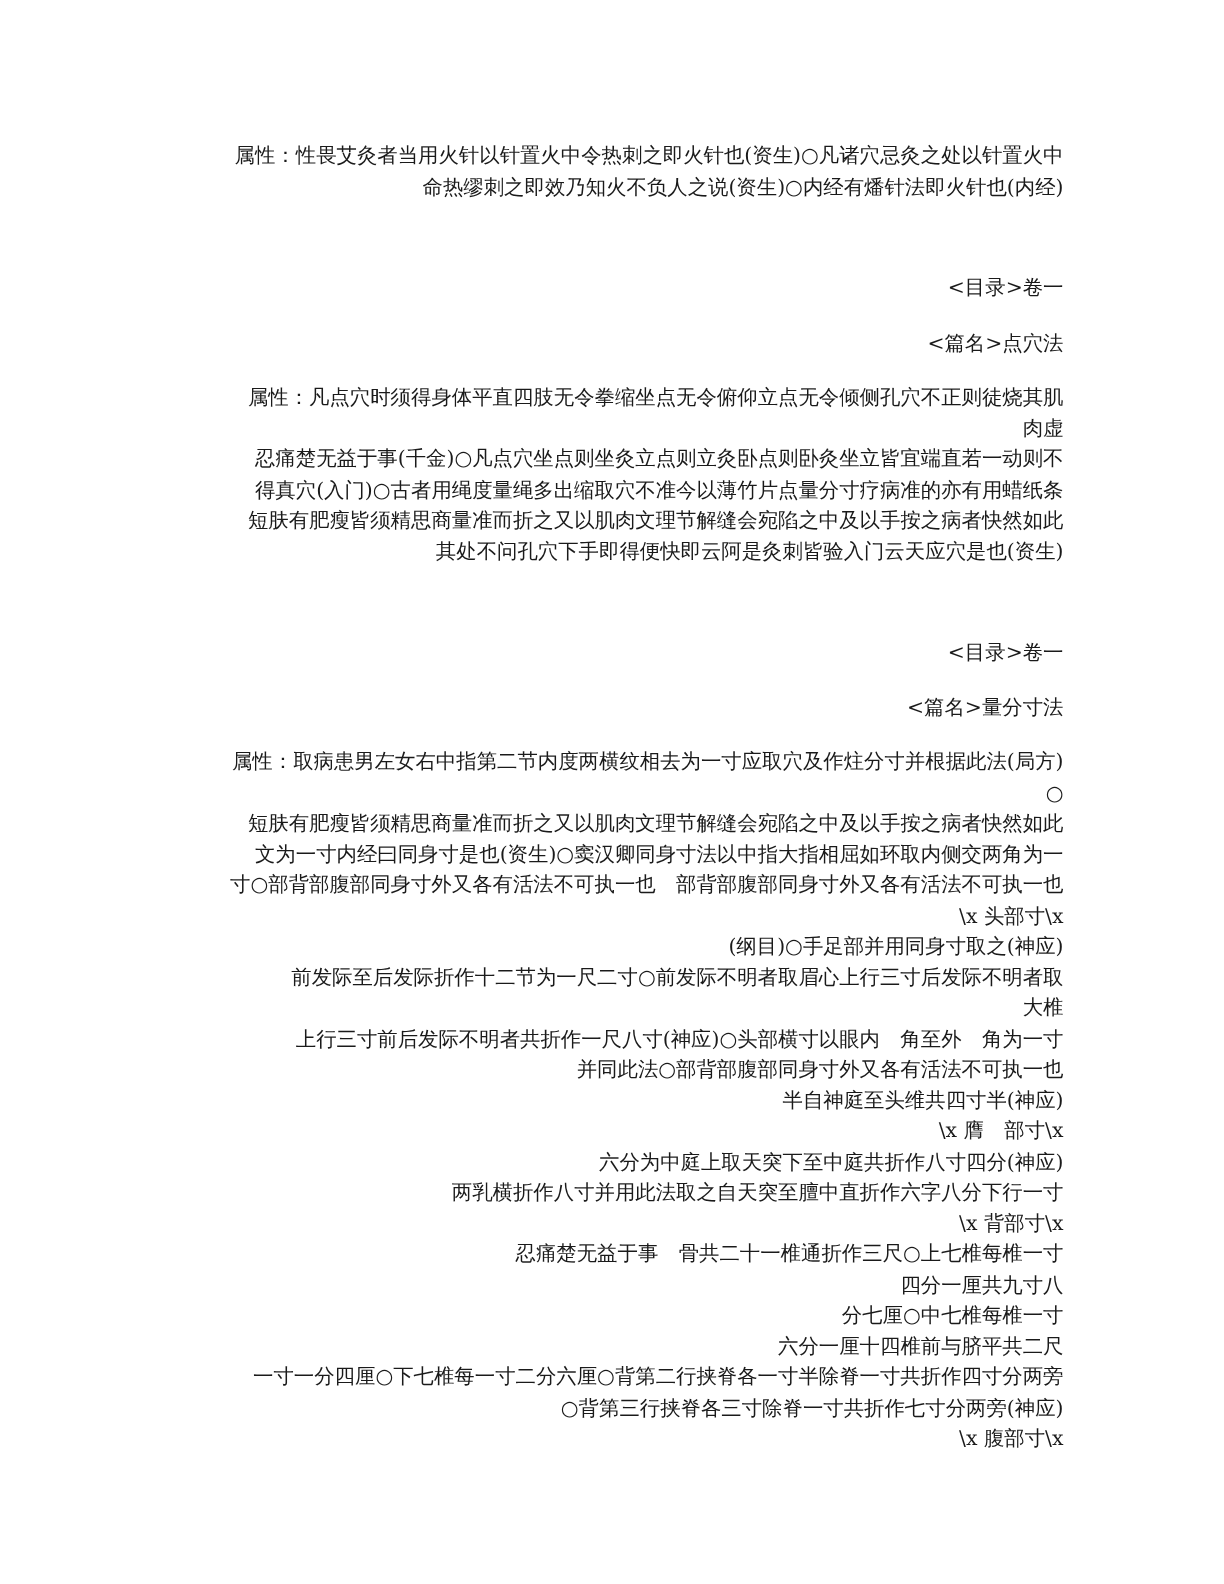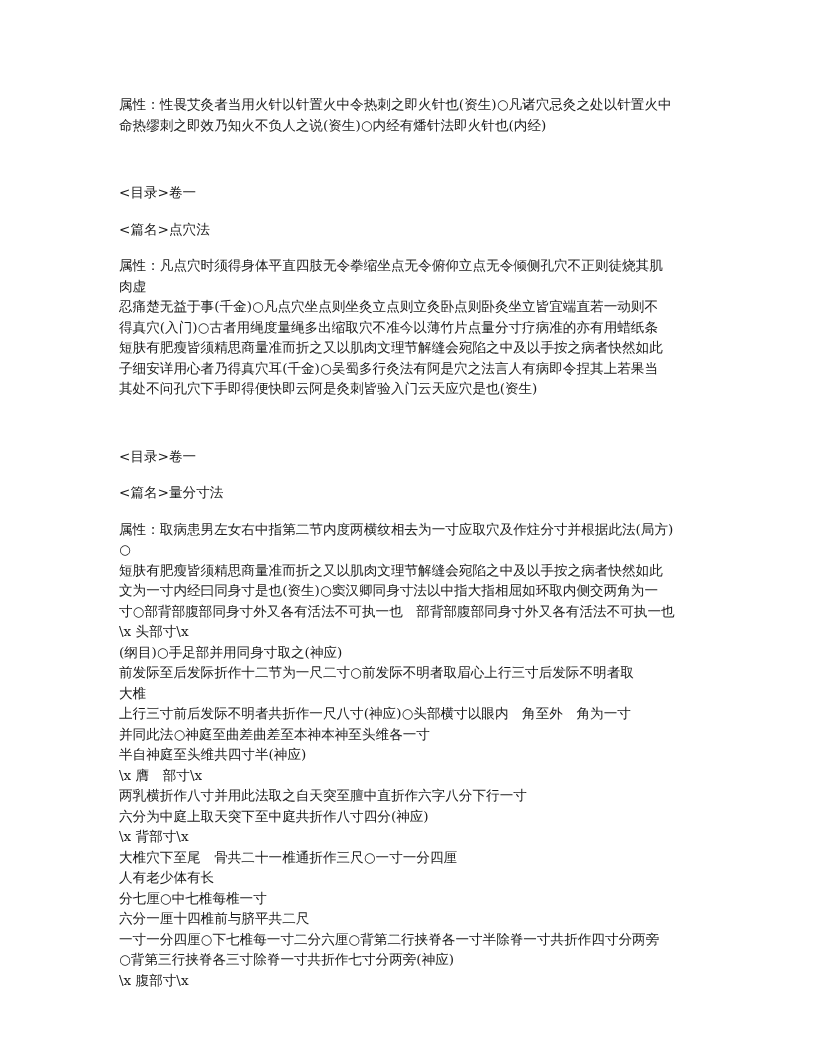--- a/index.html
+++ b/index.html
@@ -1,18 +1,18 @@
 <!DOCTYPE html>
 <html><head>
 <meta charset="utf-8">
 <style>
   html, body { margin: 0; padding: 0; background: #ffffff; }
   body { width: 816px; height: 1056px; position: relative; overflow: hidden;
          font-family: "DejaVu Serif", "Liberation Serif", serif; color: #1a1a1a; }
-  .page { position: absolute; left: 119px; top: 94px; width: 590px; font-size: 13.6px; line-height: 20.5px; }
+  .page { position: absolute; left: 119px; top: 94px; width: 590px; font-size: 13.6px; line-height: 20.5px; text-align: right; }
   .line { white-space: nowrap; }
   .gap-large { height: 47px; }
   .gap-small { height: 16px; }
 </style>
 </head>
 <body>
 
 <div class="page">
 
   <div>
@@ -25,48 +25,47 @@
   <div>
     <div class="line">&lt;目录&gt;卷一</div>
     <div class="gap-small"></div>
     <div class="line">&lt;篇名&gt;点穴法</div>
     <div class="gap-small"></div>
     <div class="line">属性：凡点穴时须得身体平直四肢无令拳缩坐点无令俯仰立点无令倾侧孔穴不正则徒烧其肌</div>
     <div class="line">肉虚</div>
     <div class="line">忍痛楚无益于事(千金)○凡点穴坐点则坐灸立点则立灸卧点则卧灸坐立皆宜端直若一动则不</div>
     <div class="line">得真穴(入门)○古者用绳度量绳多出缩取穴不准今以薄竹片点量分寸疗病准的亦有用蜡纸条</div>
     <div class="line">短肤有肥瘦皆须精思商量准而折之又以肌肉文理节解缝会宛陷之中及以手按之病者快然如此</div>
-    <div class="line">子细安详用心者乃得真穴耳(千金)○吴蜀多行灸法有阿是穴之法言人有病即令捏其上若果当</div>
     <div class="line">其处不问孔穴下手即得便快即云阿是灸刺皆验入门云天应穴是也(资生)</div>
   </div>
 
   <div class="gap-large"></div>
 
   <div>
     <div class="line">&lt;目录&gt;卷一</div>
     <div class="gap-small"></div>
     <div class="line">&lt;篇名&gt;量分寸法</div>
     <div class="gap-small"></div>
     <div class="line">属性：取病患男左女右中指第二节内度两横纹相去为一寸应取穴及作炷分寸并根据此法(局方)</div>
     <div class="line">○</div>
     <div class="line">短肤有肥瘦皆须精思商量准而折之又以肌肉文理节解缝会宛陷之中及以手按之病者快然如此</div>
     <div class="line">文为一寸内经曰同身寸是也(资生)○窦汉卿同身寸法以中指大指相屈如环取内侧交两角为一</div>
     <div class="line">寸○部背部腹部同身寸外又各有活法不可执一也　部背部腹部同身寸外又各有活法不可执一也</div>
     <div class="line">\x 头部寸\x</div>
     <div class="line">(纲目)○手足部并用同身寸取之(神应)</div>
     <div class="line">前发际至后发际折作十二节为一尺二寸○前发际不明者取眉心上行三寸后发际不明者取</div>
     <div class="line">大椎</div>
     <div class="line">上行三寸前后发际不明者共折作一尺八寸(神应)○头部横寸以眼内　角至外　角为一寸</div>
-    <div class="line">并同此法○神庭至曲差曲差至本神本神至头维各一寸</div>
+    <div class="line">并同此法○部背部腹部同身寸外又各有活法不可执一也</div>
     <div class="line">半自神庭至头维共四寸半(神应)</div>
     <div class="line">\x 膺　部寸\x</div>
+    <div class="line">六分为中庭上取天突下至中庭共折作八寸四分(神应)</div>
     <div class="line">两乳横折作八寸并用此法取之自天突至膻中直折作六字八分下行一寸</div>
-    <div class="line">六分为中庭上取天突下至中庭共折作八寸四分(神应)</div>
     <div class="line">\x 背部寸\x</div>
-    <div class="line">大椎穴下至尾　骨共二十一椎通折作三尺○一寸一分四厘</div>
-    <div class="line">人有老少体有长</div>
+    <div class="line">忍痛楚无益于事　骨共二十一椎通折作三尺○上七椎每椎一寸</div>
+    <div class="line">四分一厘共九寸八</div>
     <div class="line">分七厘○中七椎每椎一寸</div>
     <div class="line">六分一厘十四椎前与脐平共二尺</div>
     <div class="line">一寸一分四厘○下七椎每一寸二分六厘○背第二行挟脊各一寸半除脊一寸共折作四寸分两旁</div>
     <div class="line">○背第三行挟脊各三寸除脊一寸共折作七寸分两旁(神应)</div>
     <div class="line">\x 腹部寸\x</div>
   </div>
 </div>
 
 </body></html>

